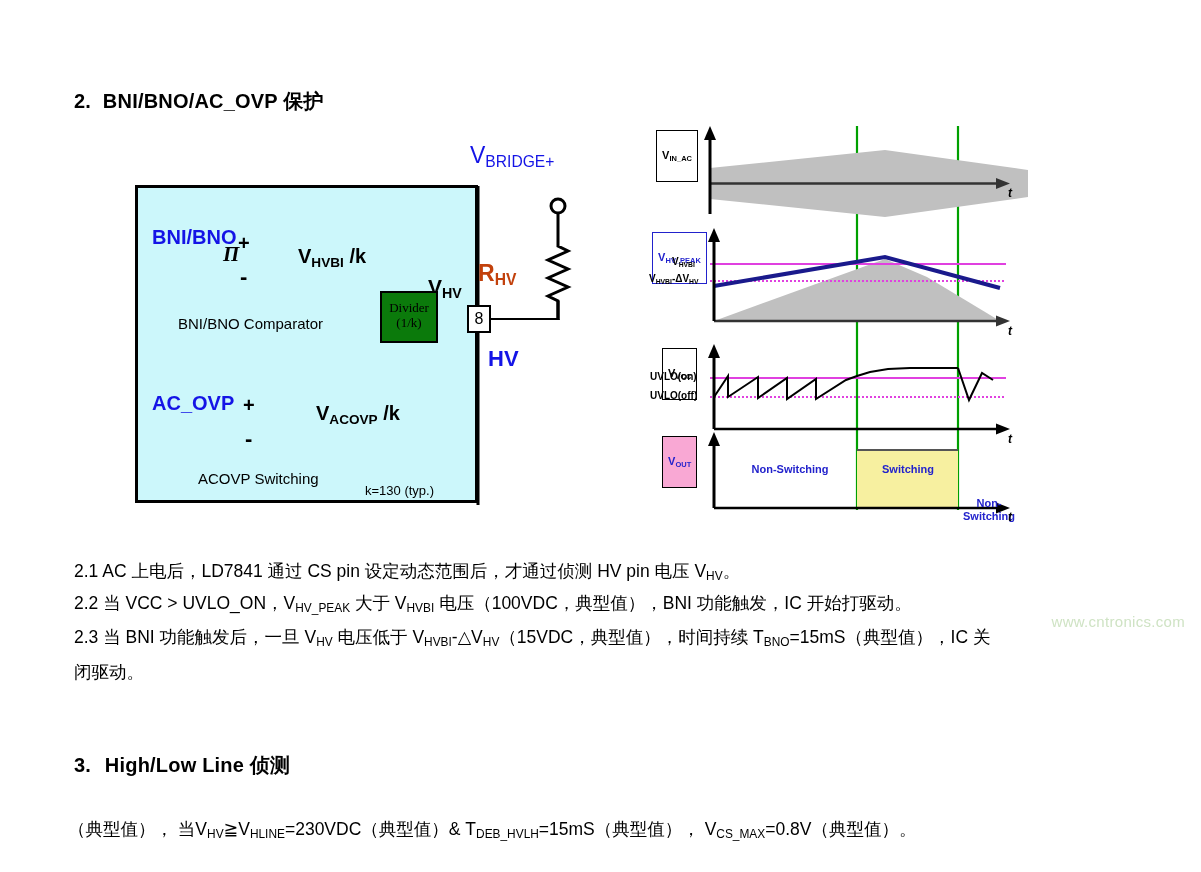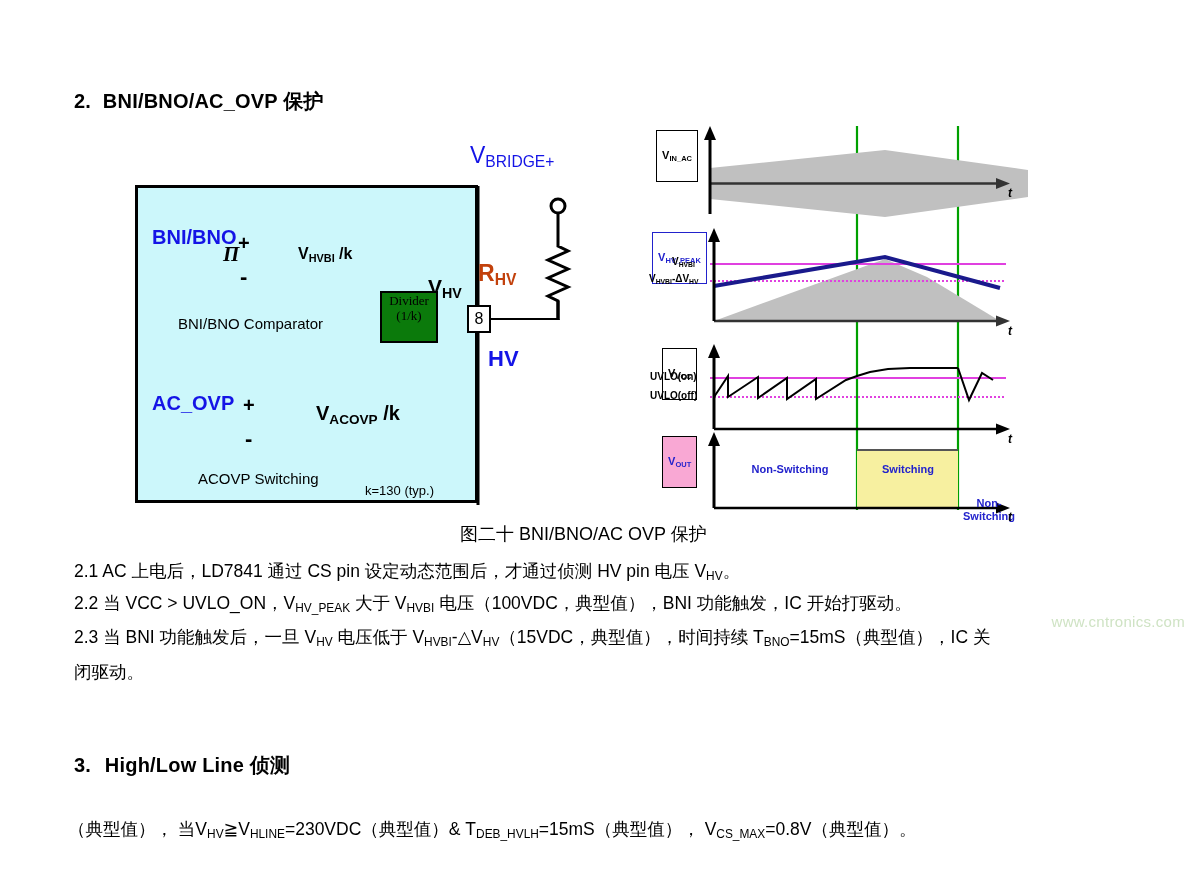--- a/index.html
+++ b/index.html
@@ -54,31 +54,31 @@
   .cmp-label{
     position:absolute;color:#1414e6;font-size:20px;font-weight:bold;
     white-space:nowrap;
   }
   #lbl-bnibno{left:22px;top:76px;}
   #lbl-acovp{left:22px;top:242px;}
   #lbl-vbridge{left:340px;top:-8px;color:#1414e6;font-size:23px;font-weight:normal;}
   #lbl-hv{left:358px;top:196px;color:#1414e6;font-size:22px;font-weight:bold;}
   #lbl-rhv{left:348px;top:110px;color:#c2410c;font-size:23px;}
   #lbl-vhv{left:298px;top:125px;color:#000;font-size:21px;}
-  #lbl-vhvbi{left:168px;top:95px;color:#000;font-size:16px;white-space:nowrap;}
+  #lbl-vhvbi{left:168px;top:95px;color:#000;font-size:20px;white-space:nowrap;}
   #lbl-vacovp{left:186px;top:252px;color:#000;font-size:20px;white-space:nowrap;}
   .cmp-name{position:absolute;font-size:15px;color:#000;white-space:nowrap;}
   #name-bni{left:48px;top:165px;}
   #name-acovp{left:68px;top:320px;}
   #k-typ{left:235px;top:333px;font-size:13px;}
   #divider-box{
     position:absolute;left:250px;top:141px;width:58px;height:52px;
     background:#0b7a0b;border:2px solid #000;box-sizing:border-box;
     color:#000;font-size:13px;line-height:15px;text-align:center;
-    font-family:"Liberation Serif",serif;
+    padding-top:7px;font-family:"Liberation Serif",serif;
   }
   #pin8{
     position:absolute;left:337px;top:155px;width:24px;height:28px;
     background:#fff;border:2px solid #000;box-sizing:border-box;
     font-size:16px;text-align:center;line-height:24px;
   }
 
   
   #timing{position:absolute;left:648px;top:118px;width:380px;height:396px;}
 
@@ -258,21 +258,20 @@
     <div class="sig-chip chip-yellow" style="left:14px;top:318px;">
       <span>V</span><sub>OUT</sub>
     </div>
     <div class="region-label" style="left:92px;top:345px;width:100px;">Non-Switching</div>
     <div class="region-label" style="left:222px;top:345px;width:76px;">Switching</div>
     <div class="region-label" style="left:308px;top:339px;width:66px;margin-top:40px;">Non-
 Switching</div>
     <div class="axis-t" style="left:360px;top:392px;">t</div>
   </div>
 
-  <div id="fig-caption">图二十  BNI/BNO/AC OVP 保护</div>
 
   <div class="para" style="left:74px;top:556px;">
     <span class="nb">2.1 AC 上电后，LD7841 通过 CS pin 设定动态范围后，才通过侦测 HV pin 电压 V<sub>HV</sub>。</span>
   </div>
 
   <div class="para" style="left:74px;top:588px;">
     <span class="nb">2.2 当 VCC &gt; UVLO_ON，V<sub>HV_PEAK</sub> 大于 V<sub>HVBI</sub> 电压（100VDC，典型值），BNI 功能触发，IC 开始打驱动。</span>
   </div>
 
   <div class="para wrap" style="left:74px;top:622px;width:1068px;">

